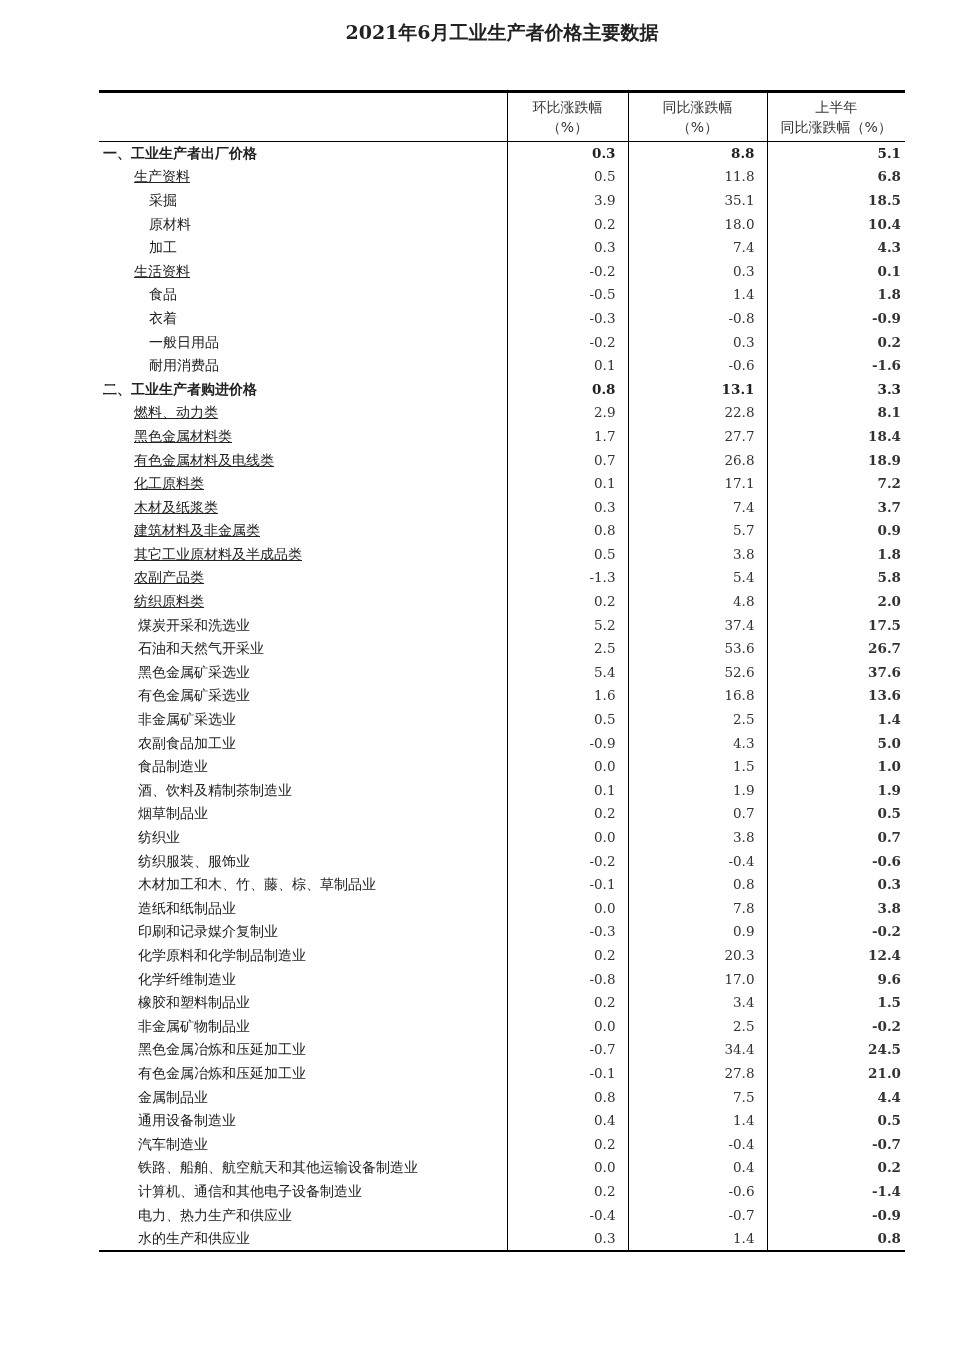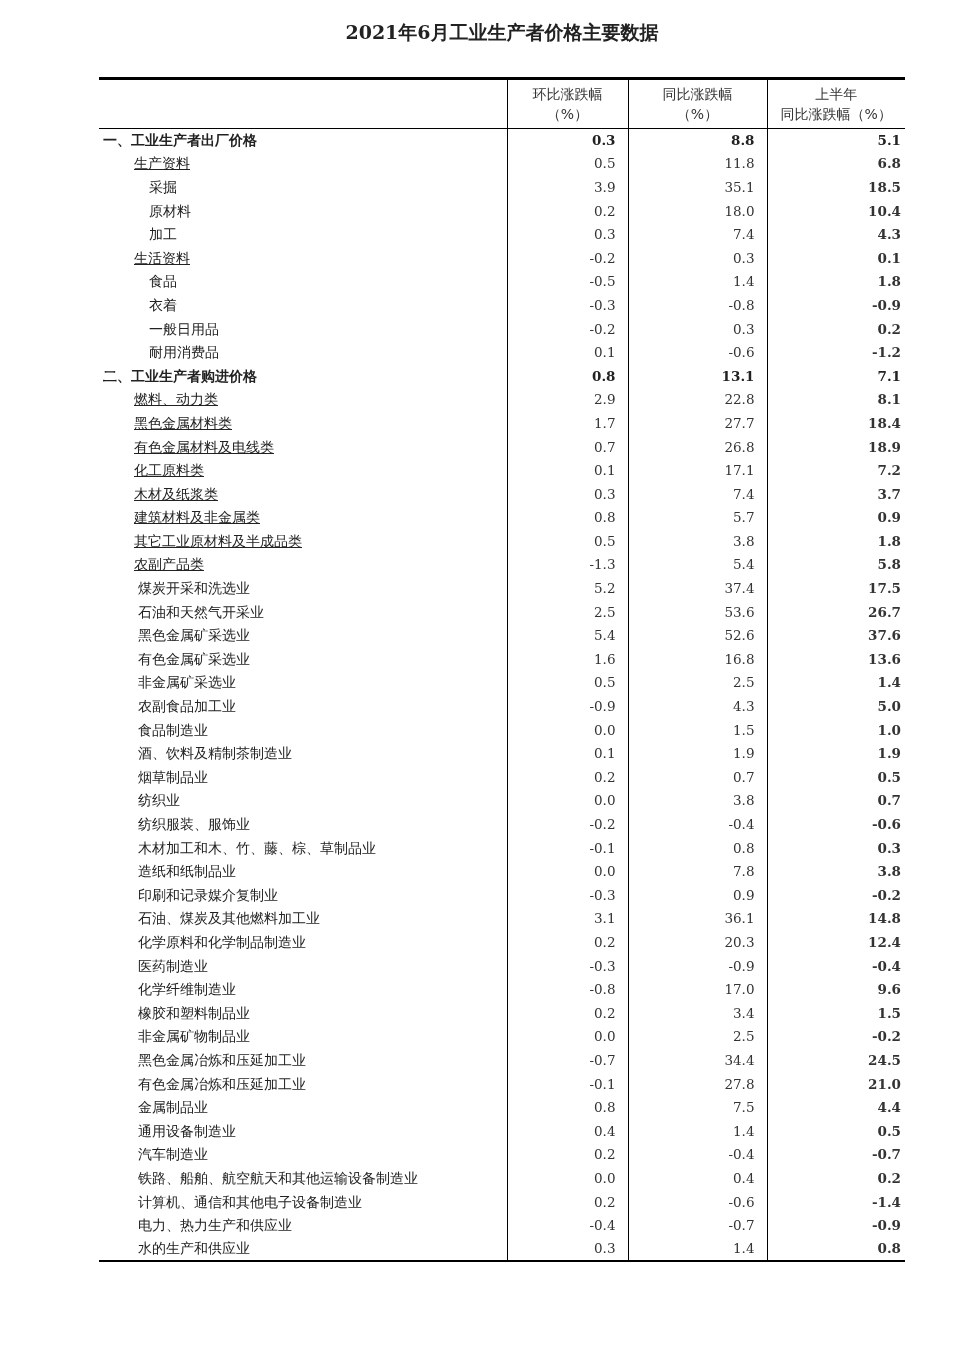--- a/index.html
+++ b/index.html
@@ -1,18 +1,18 @@
 <!DOCTYPE html>
 <html><head>
 <meta charset="utf-8">
 <style>
   html, body { margin: 0; padding: 0; background: #ffffff; }
   body { width: 962px; height: 1357px; position: relative; font-family: "DejaVu Sans", sans-serif; color: #222; }
   .title { position: absolute; top: 20px; left: 0; width: 1004px; text-align: center; font-family: "DejaVu Serif", serif; font-weight: bold; font-size: 19px; color: #222; }
-  table.ppi { position: absolute; top: 77px; left: 99px; width: 806px; border-collapse: collapse; table-layout: fixed; }
+  table.ppi { position: absolute; top: 90px; left: 99px; width: 806px; border-collapse: collapse; table-layout: fixed; }
   table.ppi col.c0 { width: 408px; }
   table.ppi col.c1 { width: 121px; }
   table.ppi col.c2 { width: 139px; }
   table.ppi col.c3 { width: 138px; }
   thead tr { border-top: 3px solid #000; border-bottom: 1px solid #000; }
   thead th { height: 48px; font-weight: normal; font-size: 14px; color: #333; text-align: center; line-height: 20px; padding: 0; vertical-align: middle; }
   tbody tr { height: 23.6px; }
   tbody td { font-size: 14px; padding: 0; line-height: 23px; white-space: nowrap; }
   td.num { text-align: right; padding-right: 12px; font-family: "DejaVu Serif", serif; font-size: 13.5px; color: #333; }
   td.num.c3 { padding-right: 4px; font-weight: bold; }
@@ -106,27 +106,27 @@
       <tr>
         <td class="lvl2">一般日用品</td>
         <td class="num bl">-0.2</td>
         <td class="num bl">0.3</td>
         <td class="num bl c3">0.2</td>
       </tr>
       <tr>
         <td class="lvl2">耐用消费品</td>
         <td class="num bl">0.1</td>
         <td class="num bl">-0.6</td>
-        <td class="num bl c3">-1.2</td>
+        <td class="num bl c3">-1.6</td>
       </tr>
       <tr class="bold">
         <td class="lvl0">二、工业生产者购进价格</td>
         <td class="num bl">0.8</td>
         <td class="num bl">13.1</td>
-        <td class="num bl c3">7.1</td>
+        <td class="num bl c3">3.3</td>
       </tr>
       <tr>
         <td class="lvl1">燃料、动力类</td>
         <td class="num bl">2.9</td>
         <td class="num bl">22.8</td>
         <td class="num bl c3">8.1</td>
       </tr>
       <tr>
         <td class="lvl1">黑色金属材料类</td>
         <td class="num bl">1.7</td>
@@ -163,20 +163,26 @@
         <td class="num bl">3.8</td>
         <td class="num bl c3">1.8</td>
       </tr>
       <tr>
         <td class="lvl1">农副产品类</td>
         <td class="num bl">-1.3</td>
         <td class="num bl">5.4</td>
         <td class="num bl c3">5.8</td>
       </tr>
       <tr>
+        <td class="lvl1">纺织原料类</td>
+        <td class="num bl">0.2</td>
+        <td class="num bl">4.8</td>
+        <td class="num bl c3">2.0</td>
+      </tr>
+      <tr>
         <td class="lvl3">煤炭开采和洗选业</td>
         <td class="num bl">5.2</td>
         <td class="num bl">37.4</td>
         <td class="num bl c3">17.5</td>
       </tr>
       <tr>
         <td class="lvl3">石油和天然气开采业</td>
         <td class="num bl">2.5</td>
         <td class="num bl">53.6</td>
         <td class="num bl c3">26.7</td>
@@ -247,36 +253,24 @@
         <td class="num bl">7.8</td>
         <td class="num bl c3">3.8</td>
       </tr>
       <tr>
         <td class="lvl3">印刷和记录媒介复制业</td>
         <td class="num bl">-0.3</td>
         <td class="num bl">0.9</td>
         <td class="num bl c3">-0.2</td>
       </tr>
       <tr>
-        <td class="lvl3">石油、煤炭及其他燃料加工业</td>
-        <td class="num bl">3.1</td>
-        <td class="num bl">36.1</td>
-        <td class="num bl c3">14.8</td>
-      </tr>
-      <tr>
         <td class="lvl3">化学原料和化学制品制造业</td>
         <td class="num bl">0.2</td>
         <td class="num bl">20.3</td>
         <td class="num bl c3">12.4</td>
-      </tr>
-      <tr>
-        <td class="lvl3">医药制造业</td>
-        <td class="num bl">-0.3</td>
-        <td class="num bl">-0.9</td>
-        <td class="num bl c3">-0.4</td>
       </tr>
       <tr>
         <td class="lvl3">化学纤维制造业</td>
         <td class="num bl">-0.8</td>
         <td class="num bl">17.0</td>
         <td class="num bl c3">9.6</td>
       </tr>
       <tr>
         <td class="lvl3">橡胶和塑料制品业</td>
         <td class="num bl">0.2</td>

